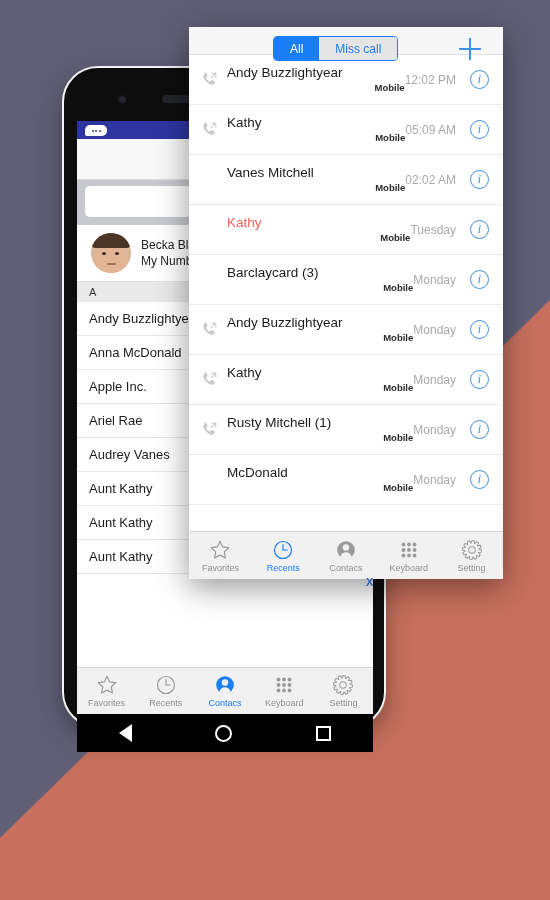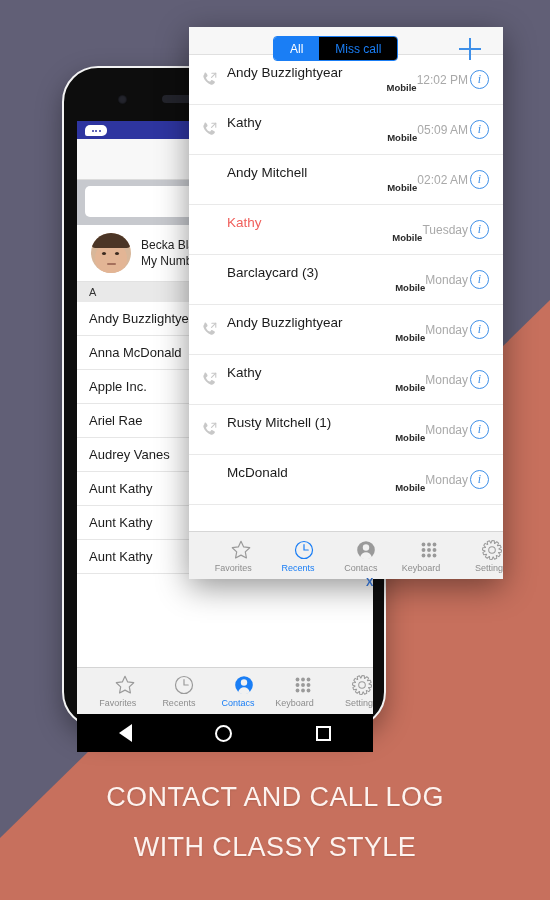--- a/index.html
+++ b/index.html
@@ -139,21 +139,21 @@
     background: #000;
     display: flex; align-items: center; justify-content: space-around;
   }
   .nav-back { width:0;height:0;border-top:9px solid transparent;border-bottom:9px solid transparent;border-right:13px solid #fff; }
   .nav-home { width:17px;height:17px;border:2.2px solid #fff;border-radius:50%; }
   .nav-rec  { width:15px;height:15px;border:2.2px solid #fff; }
 
   
   .tabitem {
     flex: 1; display: flex; flex-direction: column;
-    align-items: flex-end; justify-content: center; gap: 2px;
+    align-items: center; justify-content: center; gap: 2px;
     color: #8d8d8d; font-size: 9px;
   }
   .tabitem.active { color: #1a7ef5; }
   .tabicon { height: 22px; display:flex; align-items:center; justify-content:center; }
   .tabicon svg { display: block; }
 
   
   #calllog {
     position: absolute;
     left: 189px; top: 27px;
@@ -171,21 +171,21 @@
   }
   #segmented {
     position: absolute; left: 84px; top: 9px;
     display: flex;
     border: 1px solid #1a7ef5; border-radius: 4px;
     overflow: hidden; height: 25px;
   }
   .segbtn {
     font-size: 12px; padding: 0 16px;
     display: flex; align-items: center; justify-content: center;
-    color: #1a7ef5; background: #000000;
+    color: #1a7ef5; background: #e5e5e5;
     white-space: nowrap;
   }
   .segbtn.active { background: #1a7ef5; color: #fff; }
   #add-btn {
     position: absolute; right: 22px; top: 11px;
     width: 22px; height: 22px;
   }
   #add-btn:before, #add-btn:after {
     content:""; position:absolute; background:#3e8fe8;
   }
@@ -196,21 +196,21 @@
   .cl-row {
     height: 50px; display: flex; align-items: center;
     border-bottom: 1px solid #e9e9e9;
     padding: 0 14px 0 6px;
   }
   .cl-callicon { width: 28px; flex: 0 0 auto; display:flex; align-items:center; justify-content:center; }
   .cl-text { flex: 1 1 auto; min-width: 0; padding-left: 4px; }
   .cl-name { font-size: 13.5px; color: #1b1b1b; line-height: 16px; white-space:nowrap; overflow:hidden; }
   .cl-name.missed { color: #f0605c; }
   .cl-sub { font-size: 9.5px; color: #2a2a2a; font-weight: bold; line-height: 13px; text-align: right; }
-  .cl-time { font-size: 12px; color: #a9a9a9; flex: 0 0 auto; padding-right: 2px; white-space:nowrap; }
+  .cl-time { font-size: 12px; color: #a9a9a9; flex: 0 0 auto; padding-right: 14px; white-space:nowrap; }
   .cl-info {
     width: 19px; height: 19px; border-radius: 50%;
     border: 1.3px solid #3e8fe8; color: #3e8fe8;
     font-size: 12px; font-style: italic;
     display:flex; align-items:center; justify-content:center;
     flex: 0 0 auto; font-family: "Liberation Serif", serif;
   }
   #cl-tabbar {
     height: 48px; background: #f1f1f1;
     border-top: 1px solid #d6d6d6;
@@ -376,21 +376,21 @@
           <div class="cl-text">
             <div class="cl-name">Kathy</div>
             <div class="cl-sub">Mobile</div>
           </div>
           <div class="cl-time">05:09 AM</div>
           <div class="cl-info">i</div>
         </div>
         <div class="cl-row">
           <div class="cl-callicon"></div>
           <div class="cl-text">
-            <div class="cl-name">Andy Mitchell</div>
+            <div class="cl-name">Vanes Mitchell</div>
             <div class="cl-sub">Mobile</div>
           </div>
           <div class="cl-time">02:02 AM</div>
           <div class="cl-info">i</div>
         </div>
         <div class="cl-row">
           <div class="cl-callicon"></div>
           <div class="cl-text">
             <div class="cl-name missed">Kathy</div>
             <div class="cl-sub">Mobile</div>
@@ -514,18 +514,14 @@
               <circle cx="12" cy="12" r="3.6" fill="none" stroke="#9a9a9a" stroke-width="1.1"></circle>
             </svg>
           </div>
           <span>Setting</span>
         </div>
       </div>
   </div>
 
   <div id="close-x">X</div>
 
-  <div id="tagline">
-    <span class="ln">CONTACT AND CALL LOG</span>
-    <span class="ln">WITH CLASSY STYLE</span>
-  </div>
 
 </div>
 
 </body></html>

